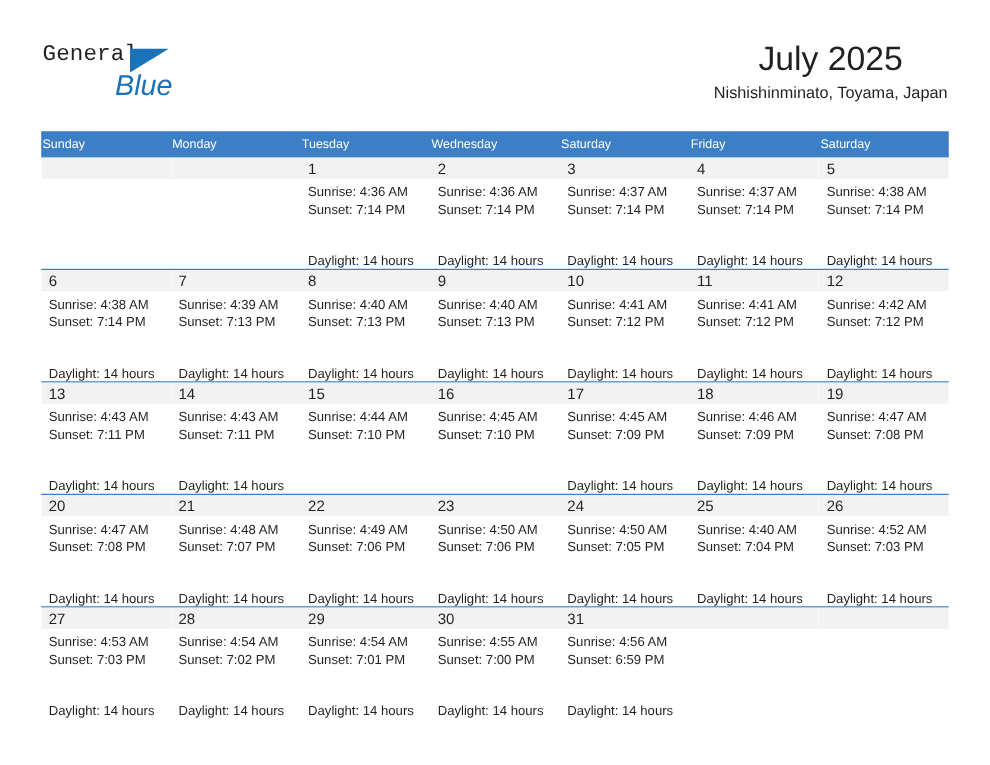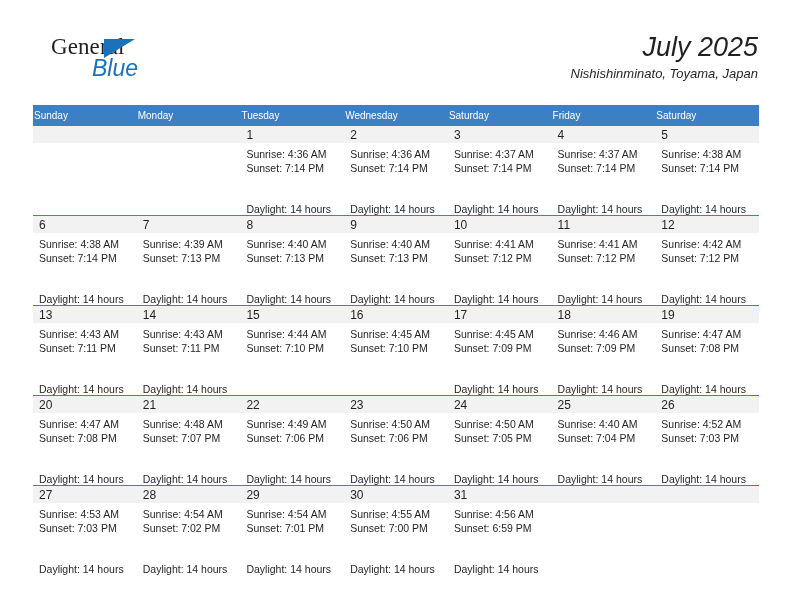--- a/index.html
+++ b/index.html
@@ -30,26 +30,26 @@
   }
   .logo {
     position: absolute;
     left: 0;
     top: 4px;
     width: 200px;
     height: 56px;
   }
   .logo-general {
     position: absolute;
-    left: 17px;
+    left: 0;
     top: 0;
-    font-size: 23px;
+    font-size: 18px;
     letter-spacing: 0.1px;
     color: #231f20;
-    font-family: Liberation Serif, serif;
+    font-family: Liberation Mono, monospace;
   }
   .logo-tri {
     position: absolute;
     left: 70px;
     top: 5px;
     width: 0;
     height: 0;
     border-left: 31px solid #1a72bb;
     border-bottom: 19px solid transparent;
   }
@@ -59,22 +59,21 @@
     top: 21px;
     font-size: 23px;
     color: #1a72bb;
     font-family: "Liberation Sans", sans-serif;
     font-style: italic;
   }
   .title-block {
     position: absolute;
     right: 0;
     top: 0;
-    text-align: right;
-    font-style: italic;
+    text-align: center;
   }
   .cal-title {
     font-size: 27px;
     color: #231f20;
     line-height: 34px;
     white-space: nowrap;
   }
   .cal-subtitle {
     font-size: 13px;
     color: #231f20;

